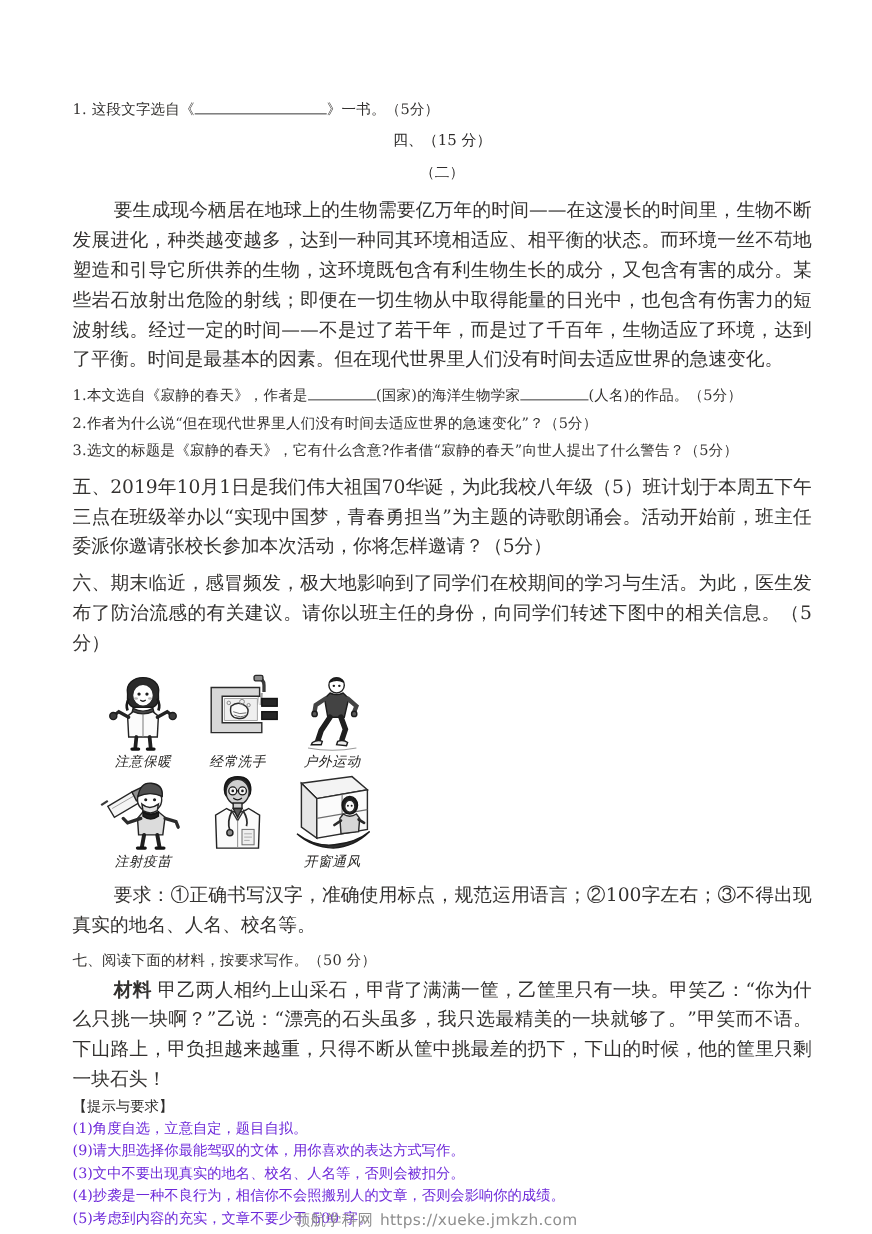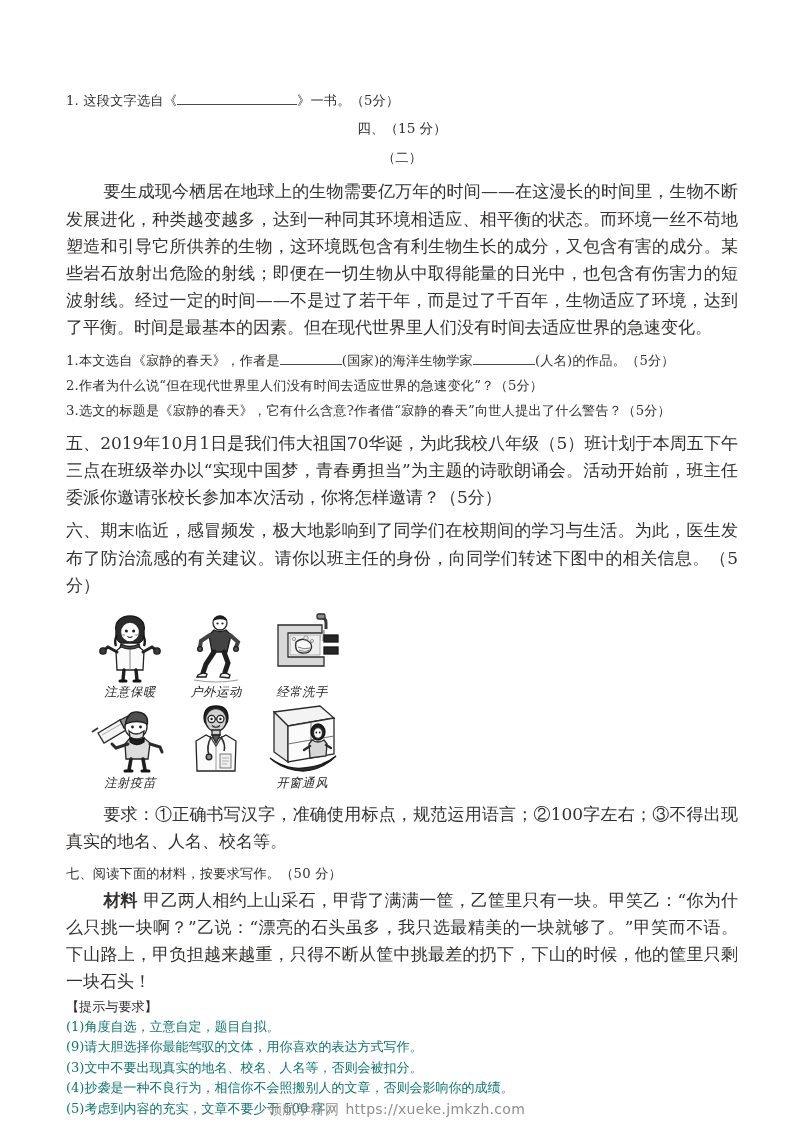--- a/index.html
+++ b/index.html
@@ -111,21 +111,21 @@
     font-family: "DejaVu Sans", "Liberation Sans", sans-serif;
     font-size: 14px;
     color: #8f8f8f;
     letter-spacing: 0.3px;
   }
   .footer .wm-site { margin-right: 6px; }
 
   .list-line {
     font-size: 13px;
     line-height: 20.5px;
-    color: #0f766e;
+    color: #6d28d9;
     white-space: nowrap;
   }
   .req-head { font-size: 13.1px; line-height: 21px; color: #2e2c2b; }
 </style>
 </head>
 <body>
 
 <div class="page">
 
   <div class="content">
@@ -205,20 +205,51 @@
                 <path d="M44 70 l6 0" stroke="#141414" stroke-width="3" stroke-linecap="round"></path>
               </g>
             </svg>
           </div>
           <div class="fig-cap">注意保暖</div>
         </div>
 
         <div class="fig-cell">
           <div class="fig-art">
             <svg viewBox="0 0 80 72" width="80" height="72">
+              <g fill="none" stroke="#2e2e2e" stroke-width="1.3">
+
+                <path d="M58 6 q6 0 6 6 l0 6" stroke="#3a3a3a" stroke-width="3" fill="none"></path>
+                <rect x="55" y="3" width="8" height="5" rx="1.5" fill="#8c8c8c" stroke="#2b2b2b"></rect>
+
+                <path d="M62 19 L61 30" stroke="#a5a5a5" stroke-width="2" fill="none"></path>
+                <path d="M59 22 L58 30" stroke="#c0c0c0" stroke-width="1.2" fill="none"></path>
+
+                <path d="M16 14 L60 14 L60 22 L26 22 L26 46 L62 46 L62 55 L16 55 Z" fill="#d8d8d8" stroke="#2b2b2b"></path>
+
+                <path d="M28 24 L58 24 L58 44 L28 44 Z" fill="#efefef" stroke="#9a9a9a" stroke-width="0.8"></path>
+
+                <path d="M34 31 q6 -5 12 -1 q5 3 3 8 q-2 5 -9 4 q-8 -1 -6 -11 Z" fill="#fafafa" stroke="#2b2b2b"></path>
+                <path d="M36 36 q6 3 12 1" stroke="#6e6e6e" stroke-width="0.9" fill="none"></path>
+                <path d="M37 39 q6 3 11 0" stroke="#6e6e6e" stroke-width="0.9" fill="none"></path>
+
+                <circle cx="44" cy="27" r="2.2" fill="none" stroke="#8a8a8a" stroke-width="0.9"></circle>
+                <circle cx="50" cy="30" r="1.5" fill="none" stroke="#8a8a8a" stroke-width="0.9"></circle>
+                <circle cx="32" cy="28" r="1.6" fill="none" stroke="#8a8a8a" stroke-width="0.9"></circle>
+
+                <rect x="62" y="24" width="14" height="7" fill="#262626" stroke="#141414"></rect>
+                <rect x="62" y="36" width="14" height="7" fill="#262626" stroke="#141414"></rect>
+              </g>
+            </svg>
+          </div>
+          <div class="fig-cap">经常洗手</div>
+        </div>
+
+        <div class="fig-cell">
+          <div class="fig-art">
+            <svg viewBox="0 0 80 72" width="80" height="72">
               <g fill="none" stroke="#242424" stroke-width="1.3">
 
                 <circle cx="44" cy="12" r="7" fill="#fff" stroke="#242424"></circle>
                 <path d="M37.5 9 q6.5 -7 13 0 q-6 -3 -13 0 Z" fill="#2a2a2a" stroke="#1a1a1a"></path>
                 <circle cx="41.5" cy="12.5" r="1.1" fill="#1c1c1c" stroke="none"></circle>
                 <circle cx="46.5" cy="12.5" r="1.1" fill="#1c1c1c" stroke="none"></circle>
 
                 <path d="M38 19 q6 3 12 0 l5 5 l-4 17 l-15 0 l-3 -17 Z" fill="#434343" stroke="#1c1c1c"></path>
 
                 <path d="M34 24 L25 30 L24 36" stroke="#434343" stroke-width="4" stroke-linecap="round" fill="none"></path>
@@ -230,51 +261,20 @@
                 <path d="M48 41 L52 52 L49 61" stroke="#1f1f1f" stroke-width="5" stroke-linecap="round" fill="none"></path>
 
                 <path d="M22 64 q5 -3 9 -1 l-1 3 l-9 0 Z" fill="#ededed" stroke="#1c1c1c"></path>
                 <path d="M45 63 q5 -2 9 1 l-1 3 l-9 -1 Z" fill="#ededed" stroke="#1c1c1c"></path>
 
                 <path d="M18 69 q22 4 44 0" stroke="#9a9a9a" stroke-width="1" fill="none"></path>
               </g>
             </svg>
           </div>
           <div class="fig-cap">户外运动</div>
-        </div>
-
-        <div class="fig-cell">
-          <div class="fig-art">
-            <svg viewBox="0 0 80 72" width="80" height="72">
-              <g fill="none" stroke="#2e2e2e" stroke-width="1.3">
-
-                <path d="M58 6 q6 0 6 6 l0 6" stroke="#3a3a3a" stroke-width="3" fill="none"></path>
-                <rect x="55" y="3" width="8" height="5" rx="1.5" fill="#8c8c8c" stroke="#2b2b2b"></rect>
-
-                <path d="M62 19 L61 30" stroke="#a5a5a5" stroke-width="2" fill="none"></path>
-                <path d="M59 22 L58 30" stroke="#c0c0c0" stroke-width="1.2" fill="none"></path>
-
-                <path d="M16 14 L60 14 L60 22 L26 22 L26 46 L62 46 L62 55 L16 55 Z" fill="#d8d8d8" stroke="#2b2b2b"></path>
-
-                <path d="M28 24 L58 24 L58 44 L28 44 Z" fill="#efefef" stroke="#9a9a9a" stroke-width="0.8"></path>
-
-                <path d="M34 31 q6 -5 12 -1 q5 3 3 8 q-2 5 -9 4 q-8 -1 -6 -11 Z" fill="#fafafa" stroke="#2b2b2b"></path>
-                <path d="M36 36 q6 3 12 1" stroke="#6e6e6e" stroke-width="0.9" fill="none"></path>
-                <path d="M37 39 q6 3 11 0" stroke="#6e6e6e" stroke-width="0.9" fill="none"></path>
-
-                <circle cx="44" cy="27" r="2.2" fill="none" stroke="#8a8a8a" stroke-width="0.9"></circle>
-                <circle cx="50" cy="30" r="1.5" fill="none" stroke="#8a8a8a" stroke-width="0.9"></circle>
-                <circle cx="32" cy="28" r="1.6" fill="none" stroke="#8a8a8a" stroke-width="0.9"></circle>
-
-                <rect x="62" y="24" width="14" height="7" fill="#262626" stroke="#141414"></rect>
-                <rect x="62" y="36" width="14" height="7" fill="#262626" stroke="#141414"></rect>
-              </g>
-            </svg>
-          </div>
-          <div class="fig-cap">经常洗手</div>
         </div>
 
       </div>
 
       <div class="fig-row">
 
         <div class="fig-cell">
           <div class="fig-art">
             <svg viewBox="0 0 80 72" width="80" height="72">
               <g fill="none" stroke="#272727" stroke-width="1.3">

